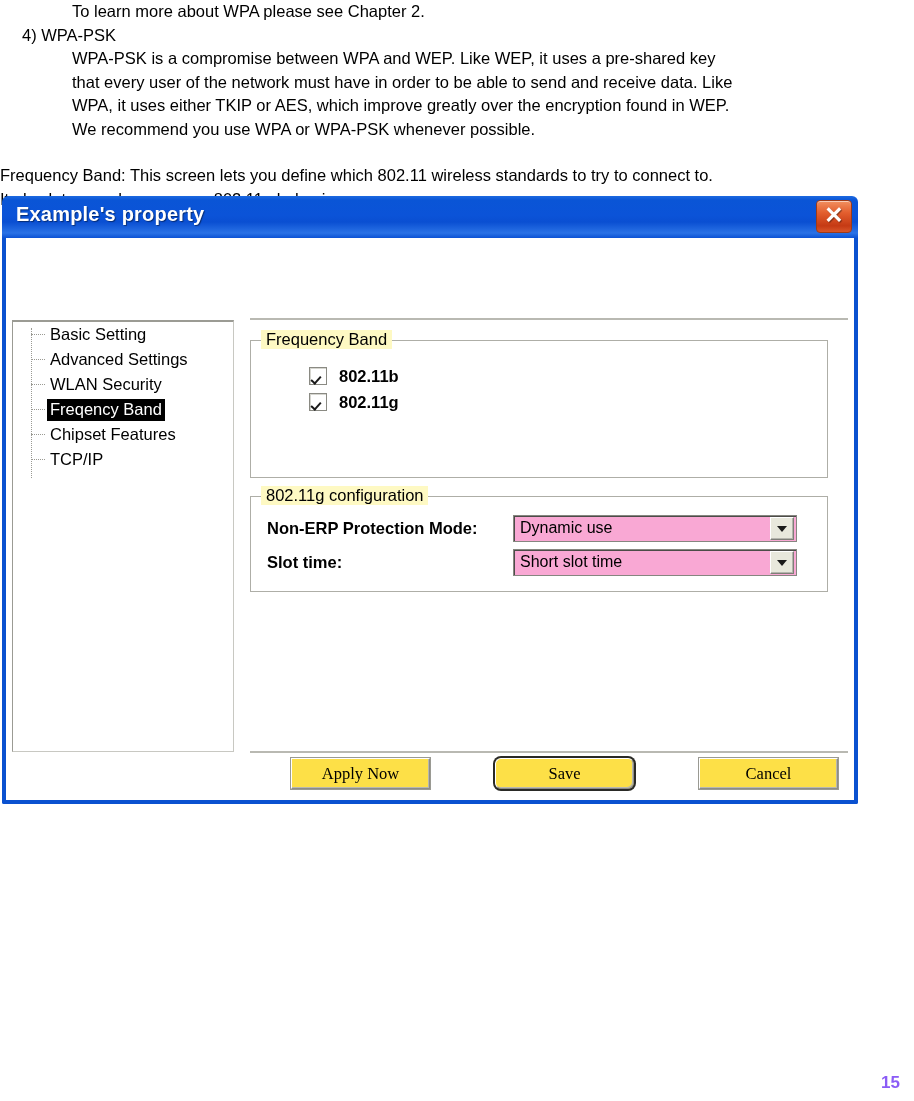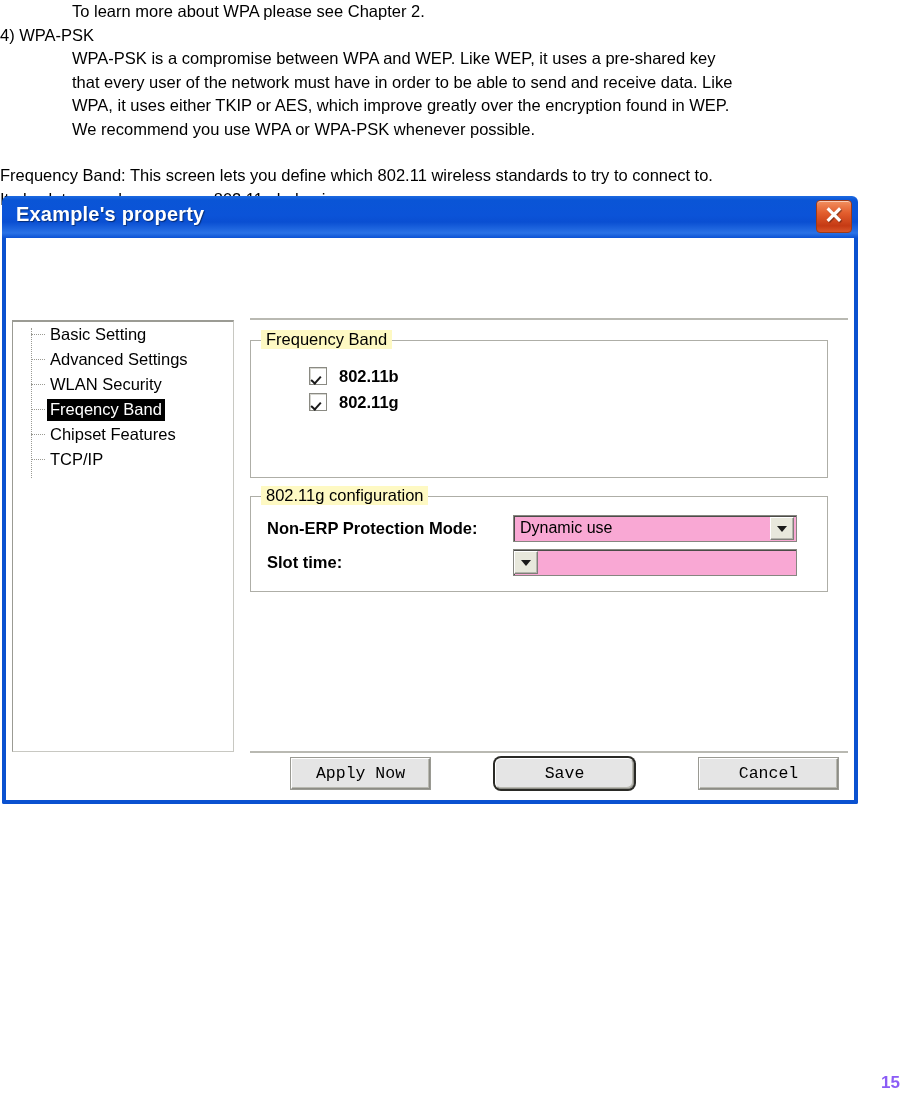--- a/index.html
+++ b/index.html
@@ -22,21 +22,21 @@
     left: 0; top: 0;
     width: 914px;
   }
   .doc-line {
     font-family: "Liberation Sans", sans-serif;
     font-size: 16.5px;
     line-height: 23.5px;
     color: #000;
     white-space: pre;
   }
-  .indent-1 { }
+  .indent-1 { padding-left: 22px; }
   .indent-2 { padding-left: 72px; }
   .indent-0 { padding-left: 0px; }
   .doc-gap { height: 23px; }
 
   
   .window {
     position: absolute;
     left: 2px;
     top: 238px;
     width: 856px;
@@ -305,27 +305,27 @@
     position: absolute;
     left: 244px;
     top: 520px;
     width: 598px;
     height: 34px;
   }
   .btn {
     position: absolute;
     top: 0;
     height: 31px;
-    background: #e5e5e5;
+    background: #fde047;
     border: 1px solid #ffffff;
     border-right-color: #8d8d86;
     border-bottom-color: #8d8d86;
     box-shadow: inset -1px -1px 0 #b8b8b0, 0 0 0 1px #9a9a93;
     box-sizing: border-box;
-    font-family: Liberation Mono, monospace;
+    font-family: Liberation Serif, serif;
     font-size: 16.5px;
     color: #000;
     line-height: 29px;
     text-align: center;
     cursor: pointer;
     white-space: nowrap;
   }
   .btn.default {
     box-shadow: inset -1px -1px 0 #b8b8b0, 0 0 0 2px #2a2a26;
   }
@@ -421,20 +421,21 @@
           <div class="cfg-row first">
             <div class="cfg-label">Non-ERP Protection Mode:</div>
             <div class="combo">
               <span class="combo-value">Dynamic use</span>
               <span class="combo-arrow"></span>
             </div>
           </div>
           <div class="cfg-row">
             <div class="cfg-label">Slot time:</div>
             <div class="combo">
+              <span class="combo-value">Short slot time</span>
               <span class="combo-arrow"></span>
             </div>
           </div>
         </div>
     </div>
   </div>
 
   <div class="footer-rule"></div>
 
   <div class="btn-row">

